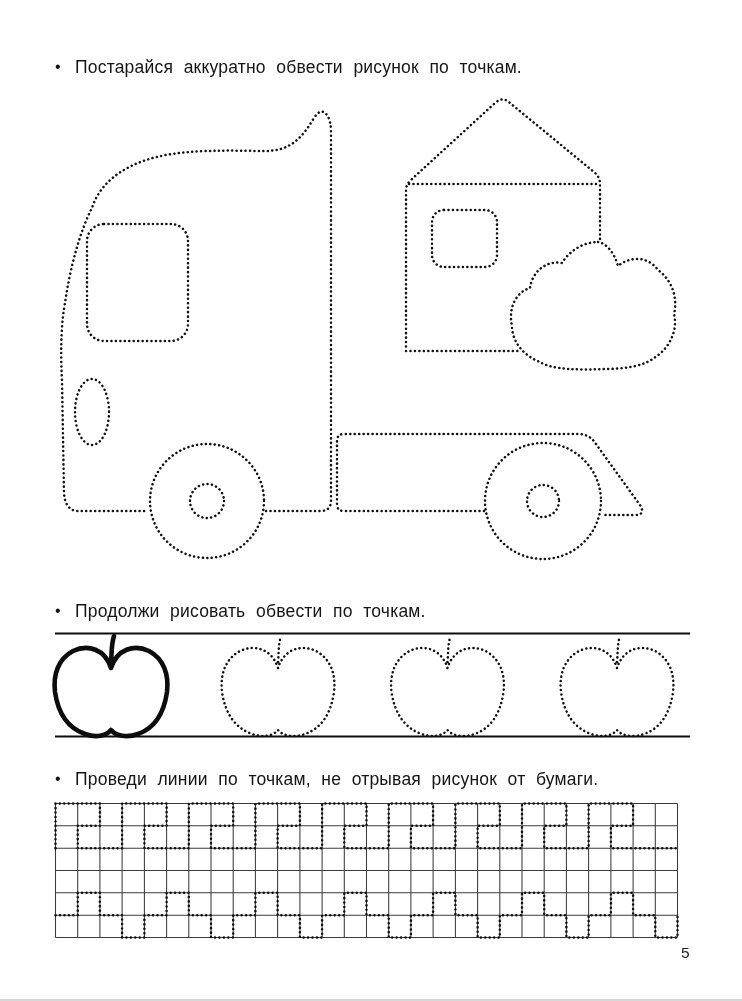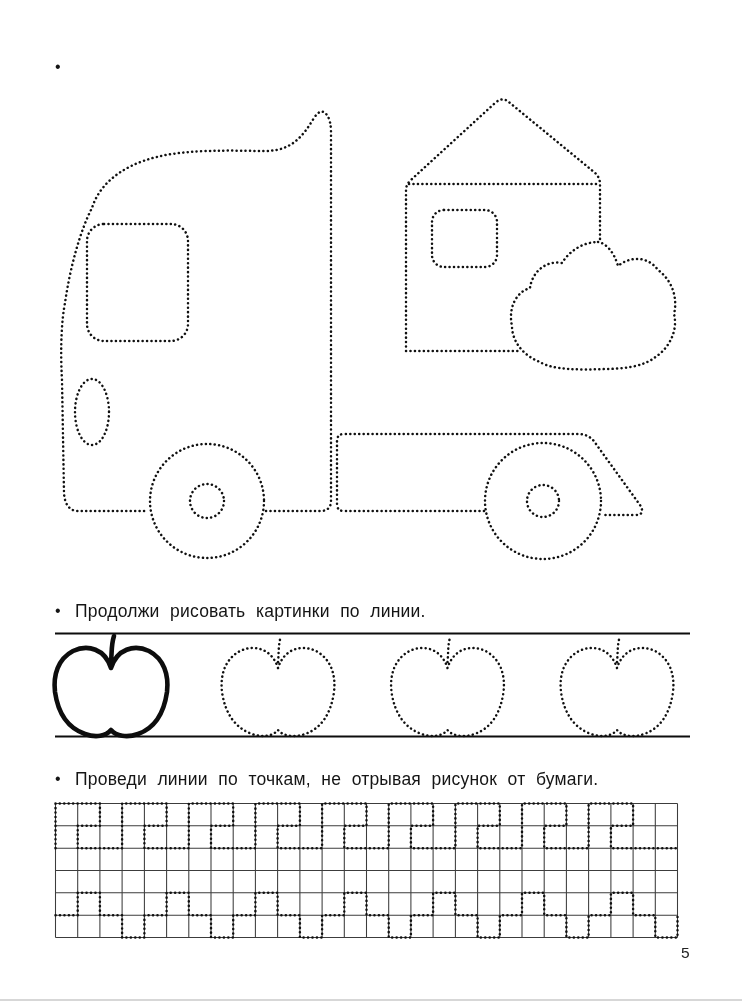--- a/index.html
+++ b/index.html
@@ -26,25 +26,26 @@
   .grid{fill:none;stroke:#3c3c3c;stroke-width:1.05;}
   .edge-bottom{position:absolute;left:0;bottom:0;width:742px;height:2px;background:#d7d7d7;}
 </style>
 </head>
 <body>
 
 <div class="page">
 
   <div class="instruction" id="instr-1">
     <span class="bullet">•</span>
+    <span>Постарайся аккуратно обвести рисунок по точкам.</span>
   </div>
 
   <div class="instruction" id="instr-2">
     <span class="bullet">•</span>
-    <span>Продолжи рисовать картинки по линии.</span>
+    <span>Продолжи рисовать обвести по точкам.</span>
   </div>
 
   <div class="instruction" id="instr-3">
     <span class="bullet">•</span>
     <span>Проведи линии по точкам, не отрывая рисунок от бумаги.</span>
   </div>
 
   <svg class="art" viewBox="0 0 742 1001">
     <defs>
       <path id="appleShape" d="M 111 668

